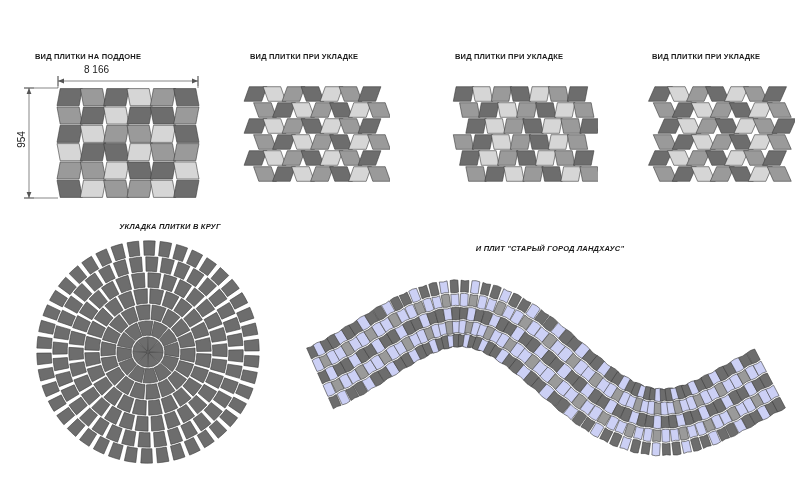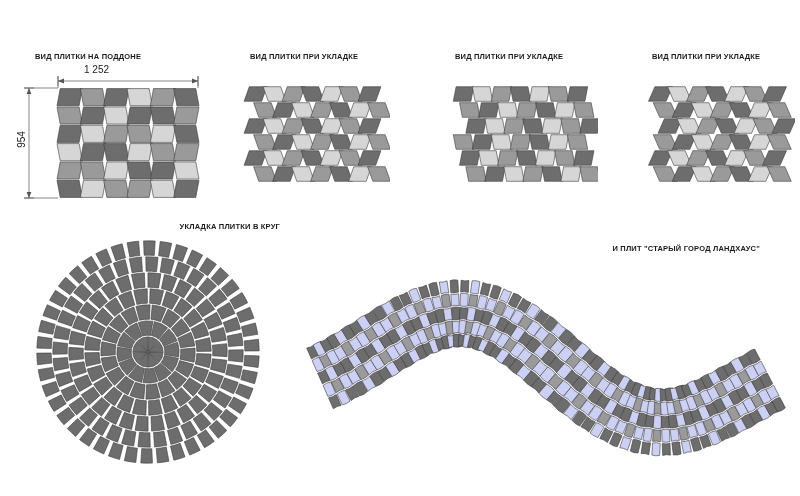--- a/index.html
+++ b/index.html
@@ -24,21 +24,22 @@
     position: absolute;
     font-size: 7.5px;
     font-weight: bold;
     letter-spacing: 0.2px;
     color: #1a1a1a;
     text-transform: uppercase;
     white-space: nowrap;
     line-height: 1.35;
   }
   .caption.center {
-    text-align: right;
+    text-align: center;
+    font-style: italic;
   }
   .dim-label {
     position: absolute;
     font-size: 10px;
     color: #1a1a1a;
     font-family: "Liberation Sans", sans-serif;
     white-space: nowrap;
   }
   .dim-label.vertical {
     transform: rotate(-90deg);
@@ -50,21 +51,21 @@
   .panel {
     position: absolute;
   }
 </style>
 </head>
 <body>
 
 <div class="canvas">
 
   <div class="caption" style="left:35px; top:52px;">ВИД ПЛИТКИ НА ПОДДОНЕ</div>
-  <div class="dim-label" style="left:84px; top:64px;">1 252</div>
+  <div class="dim-label" style="left:84px; top:64px;">8 166</div>
   <div class="dim-label vertical" style="left:6px; top:134px; width:30px; text-align:center;">954</div>
 
   <div class="panel" style="left:20px; top:72px;">
     <svg width="185" height="135" viewBox="0 0 185 135">
       <g stroke="#555" stroke-width="0.7" fill="none">
 
         <line x1="38" y1="4" x2="38" y2="14"></line>
         <line x1="178" y1="4" x2="178" y2="14"></line>
         <line x1="38" y1="9" x2="178" y2="9"></line>
         <path d="M38 9 L44 6.6 L44 11.4 Z" fill="#555" stroke="none"></path>

